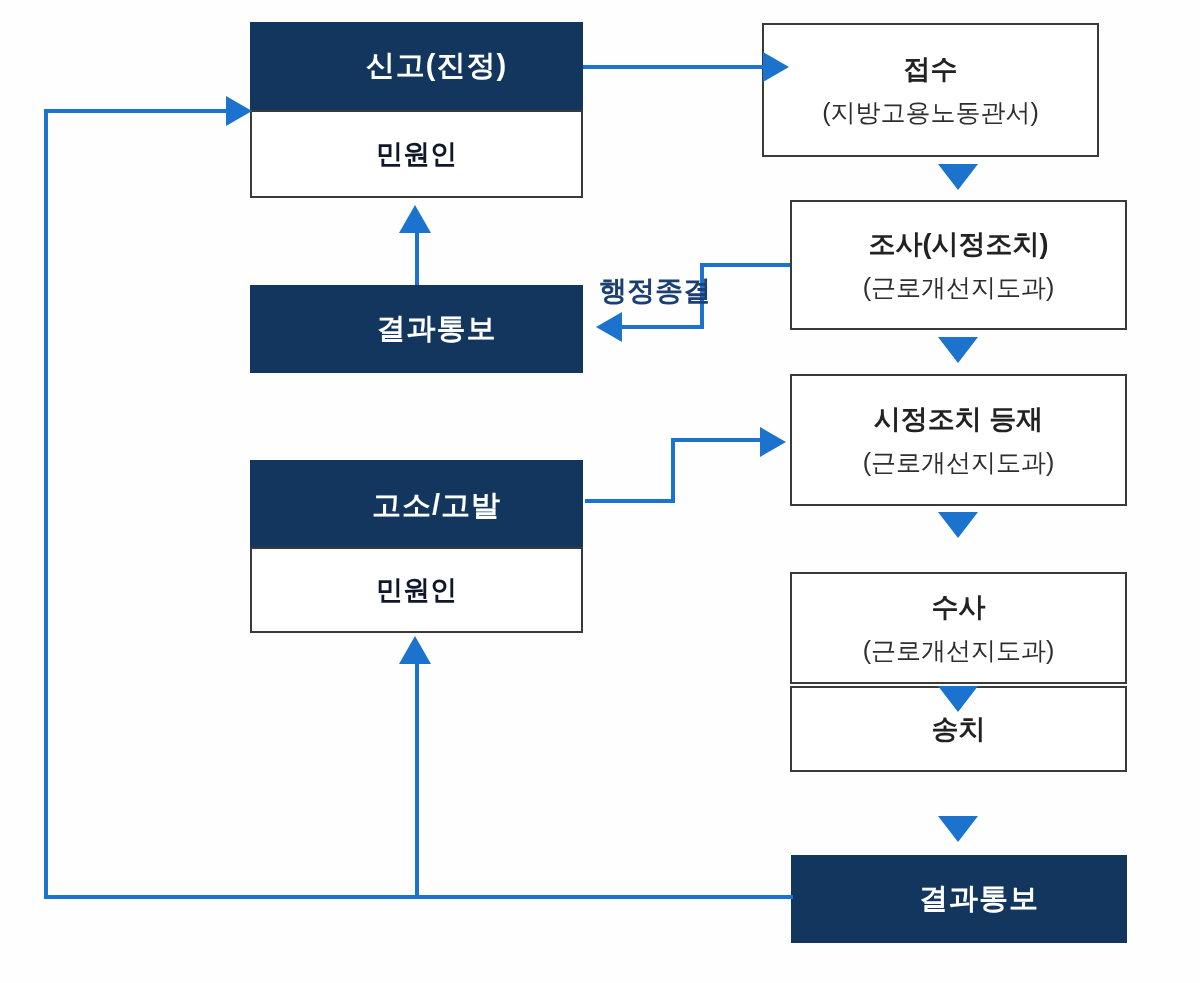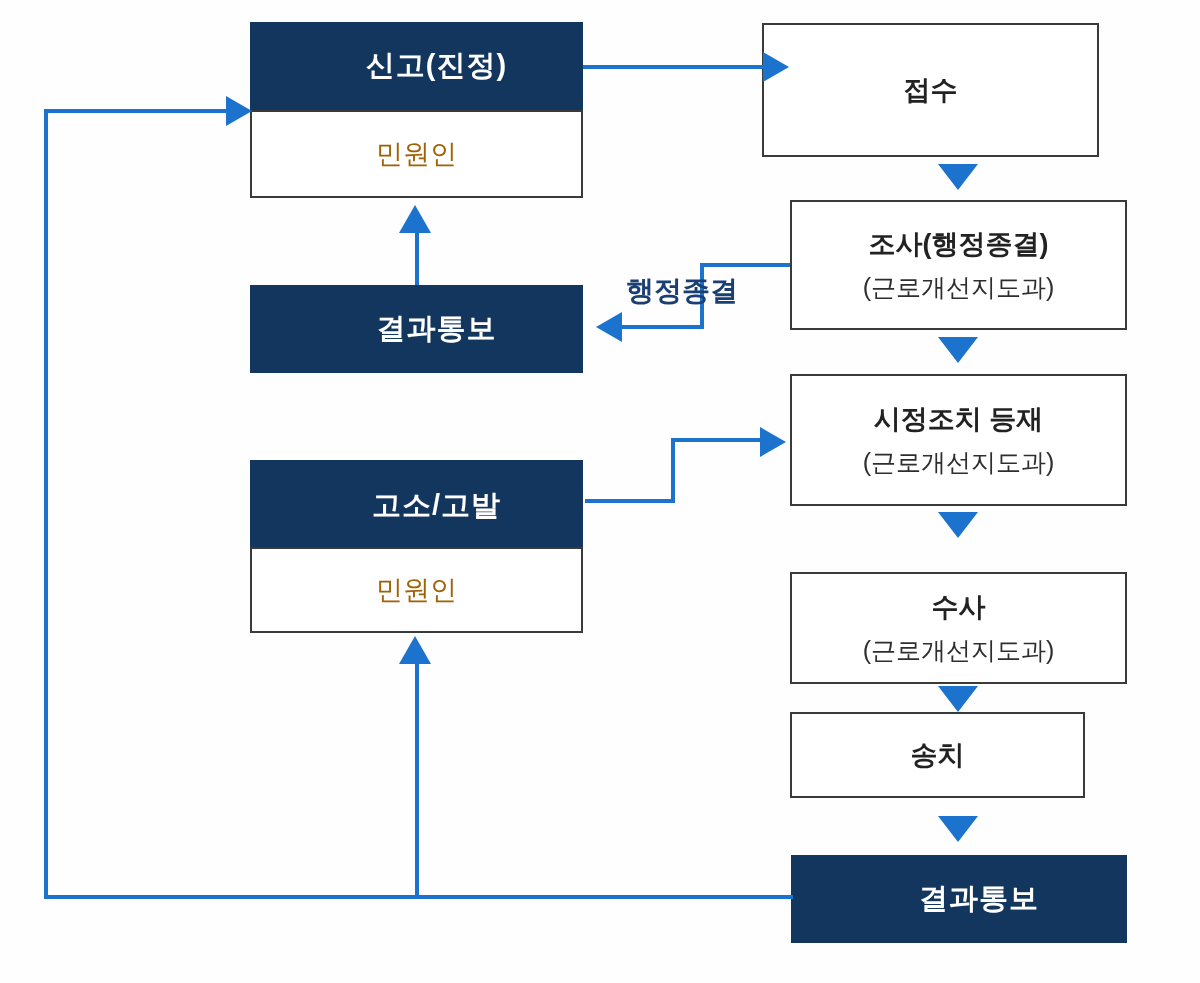--- a/index.html
+++ b/index.html
@@ -30,21 +30,21 @@
     padding-left:40px;
   }
   .node.light{
     background:#ffffff;
     border:2px solid var(--box-border);
     color:var(--text);
   }
   .title-dark{font-size:29px;font-weight:700;letter-spacing:1px;}
   .title-light{font-size:27px;font-weight:700;color:#222;}
   .subtitle-light{font-size:25px;font-weight:400;color:#2e2e2e;margin-top:9px;}
-  .party-label{font-size:27px;font-weight:400;color:#a16207;}
+  .party-label{font-size:27px;font-weight:700;color:#0f172a;}
   .edge-label{
     position:absolute;
     font-size:28px;font-weight:700;
     color:var(--label-navy);
     text-align:center;
   }
   .line{position:absolute;background:var(--blue);}
   .tri{position:absolute;width:0;height:0;}
   .tri-down{
     border-left:20px solid transparent;
@@ -85,59 +85,60 @@
 
   <div class="node dark" style="left:250px;top:460px;width:333px;height:92px">
     <span class="title-dark">고소/고발</span>
   </div>
   <div class="node light" style="left:250px;top:547px;width:333px;height:86px">
     <span class="party-label">민원인</span>
   </div>
 
   <div class="node light" style="left:762px;top:23px;width:337px;height:134px">
     <span class="title-light">접수</span>
+    <span class="subtitle-light">(지방고용노동관서)</span>
   </div>
 
   <div class="node light" style="left:790px;top:200px;width:337px;height:130px">
-    <span class="title-light">조사(행정종결)</span>
+    <span class="title-light">조사(시정조치)</span>
     <span class="subtitle-light">(근로개선지도과)</span>
   </div>
 
   <div class="node light" style="left:790px;top:374px;width:337px;height:132px">
     <span class="title-light">시정조치 등재</span>
     <span class="subtitle-light">(근로개선지도과)</span>
   </div>
 
   <div class="node light" style="left:790px;top:572px;width:337px;height:112px">
     <span class="title-light">수사</span>
     <span class="subtitle-light">(근로개선지도과)</span>
   </div>
 
-  <div class="node light" style="left:790px;top:712px;width:295px;height:86px">
+  <div class="node light" style="left:790px;top:686px;width:337px;height:86px">
     <span class="title-light">송치</span>
   </div>
 
   <div class="node dark" style="left:791px;top:855px;width:336px;height:88px">
     <span class="title-dark">결과통보</span>
   </div>
 
   <div class="tri tri-down" style="left:938px;top:164px"></div>
   <div class="tri tri-down" style="left:938px;top:337px"></div>
   <div class="tri tri-down" style="left:938px;top:512px"></div>
   <div class="tri tri-down" style="left:938px;top:686px"></div>
   <div class="tri tri-down" style="left:938px;top:816px"></div>
 
   <div class="line" style="left:583px;top:65px;width:182px;height:4px"></div>
   <div class="tri tri-right" style="left:763px;top:52px"></div>
 
   <div class="line" style="left:702px;top:263px;width:88px;height:4px"></div>
   <div class="line" style="left:700px;top:263px;width:4px;height:66px"></div>
   <div class="line" style="left:622px;top:325px;width:82px;height:4px"></div>
   <div class="tri tri-left" style="left:596px;top:312px"></div>
-  <div class="edge-label" style="left:602px;top:272px;width:160px">행정종결</div>
+  <div class="edge-label" style="left:575px;top:272px;width:160px">행정종결</div>
 
   <div class="line" style="left:415px;top:230px;width:4px;height:55px"></div>
   <div class="tri tri-up" style="left:399px;top:205px"></div>
 
   <div class="line" style="left:585px;top:499px;width:90px;height:4px"></div>
   <div class="line" style="left:671px;top:438px;width:4px;height:65px"></div>
   <div class="line" style="left:675px;top:438px;width:87px;height:4px"></div>
   <div class="tri tri-right" style="left:760px;top:427px"></div>
 
   <div class="line" style="left:46px;top:895px;width:747px;height:4px"></div>

